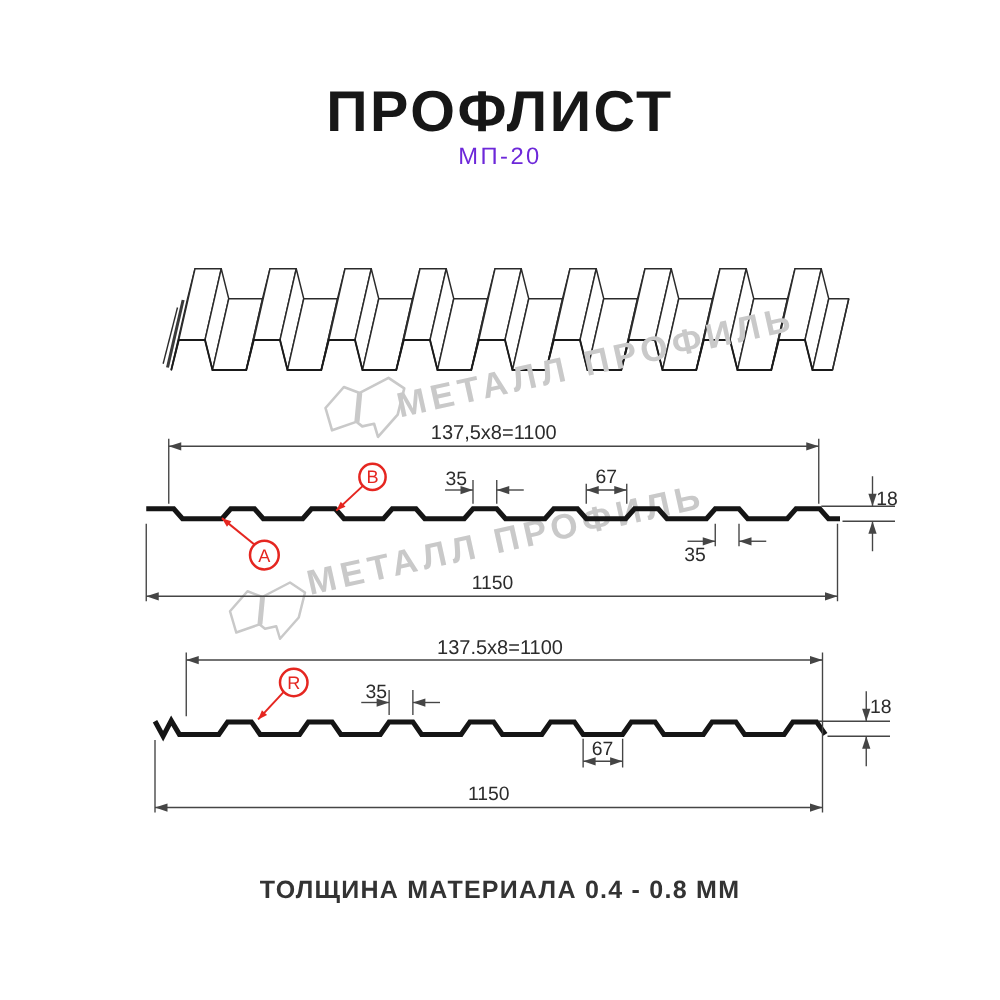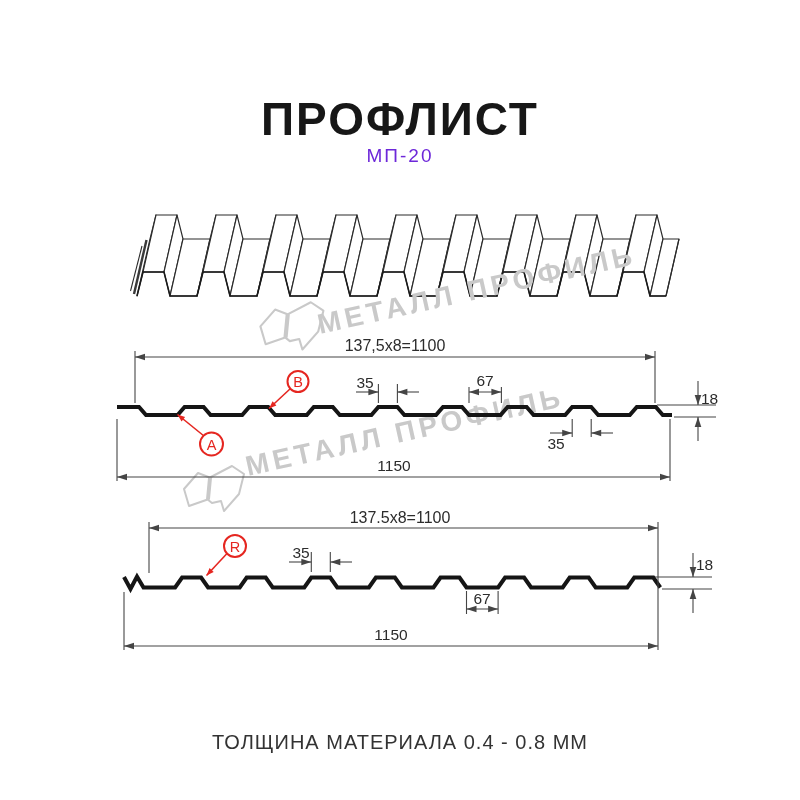--- a/index.html
+++ b/index.html
@@ -1,21 +1,21 @@
 <!DOCTYPE html>
 <html><head>
 <meta charset="utf-8">
 <style>
   html,body{margin:0;padding:0;background:#ffffff;}
   body{width:800px;height:800px;position:relative;overflow:hidden;
        font-family:"Liberation Sans",sans-serif;}
-  .abs{position:absolute;left:0;right:0;text-align:center;margin-top:30px;}
+  .abs{position:absolute;left:0;right:0;text-align:center;}
   #title{top:62px;font-size:46px;font-weight:bold;letter-spacing:2px;color:#171717;}
   #subtitle{top:115px;font-size:19px;letter-spacing:2px;color:#6d28d9;}
-  #footer{top:701px;font-size:20px;font-weight:400;letter-spacing:1px;color:#333333;}
+  #footer{top:701px;font-size:20px;font-weight:700;letter-spacing:1px;color:#333333;}
   #drawing{position:absolute;left:0;top:0;}
   text{font-family:"Liberation Sans",sans-serif;}
   .dim{font-size:15.5px;fill:#2c2c2c;}
   .big{font-size:16px;}
   .mid{text-anchor:middle;}
   .rl{font-size:14.5px;}
   .wm{font-size:28px;font-weight:bold;letter-spacing:4px;fill:#c9c9c9;}
 </style>
 </head>
 <body>

